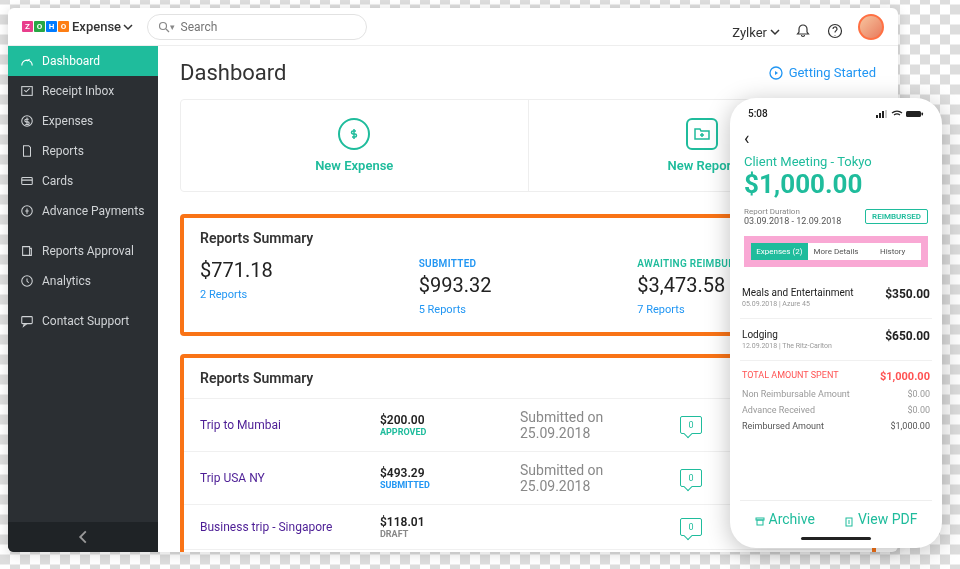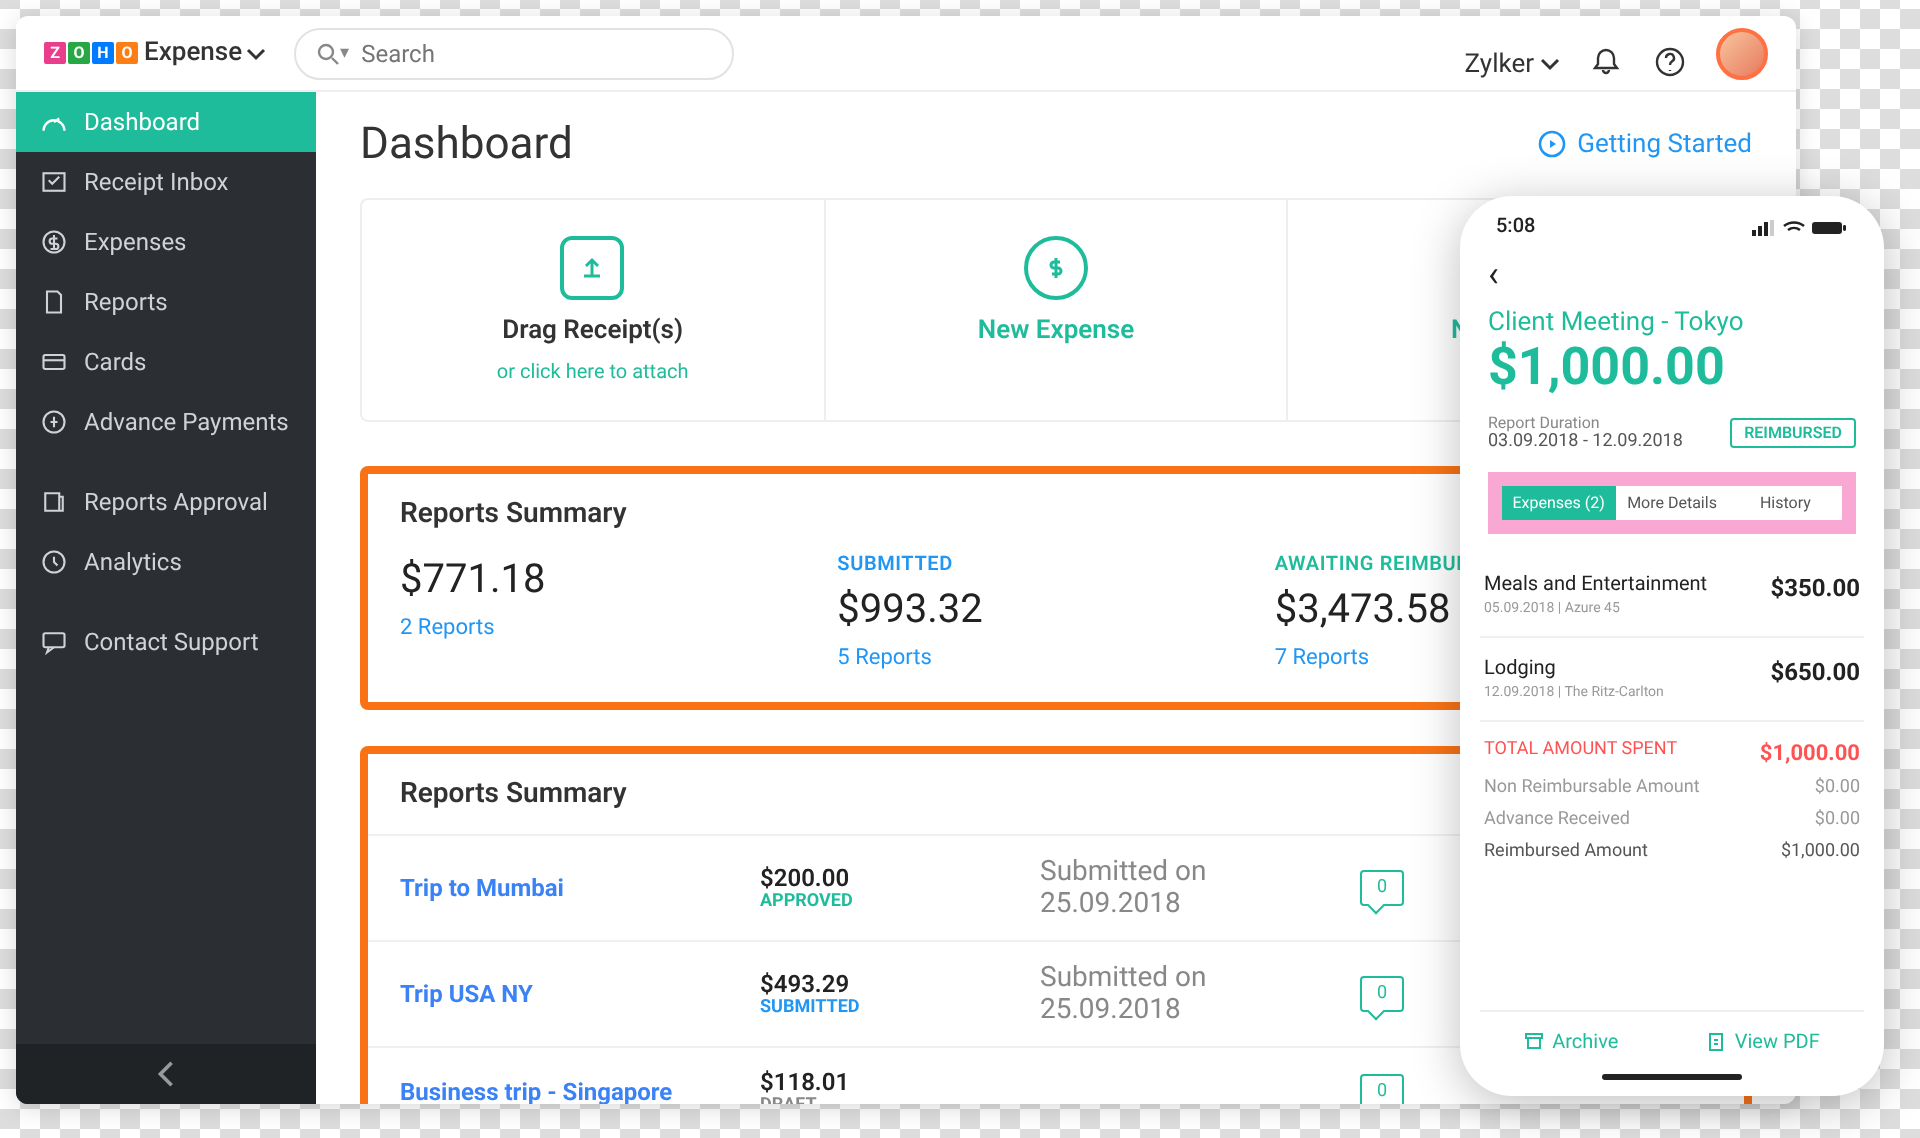--- a/index.html
+++ b/index.html
@@ -18,39 +18,39 @@
 .body{flex:1;display:flex;overflow:hidden}
 .sidebar{width:150px;background:#2b2f33;color:#d0d3d6;display:flex;flex-direction:column;font-size:12px}
 .nav-item{display:flex;align-items:center;gap:8px;padding:8px 12px;cursor:pointer}
 .nav-item.active{background:#1fbc9c;color:#fff}
 .nav-sep{height:10px}
 .sidebar svg{width:14px;height:14px;flex-shrink:0}
 .sidebar-footer{margin-top:auto;height:30px;display:flex;align-items:center;justify-content:center;background:#1f2326;color:#999}
 .main{flex:1;overflow:auto;padding:14px 22px}
 .page-head{display:flex;align-items:center;justify-content:space-between;margin-bottom:14px}
 .page-title{font-size:22px;font-weight:400;color:#333}
-.getting-started{color:#2196f3;font-size:13px;display:flex;align-items:flex-start;gap:6px;cursor:pointer}
+.getting-started{color:#2196f3;font-size:13px;display:flex;align-items:flex-end;gap:6px;cursor:pointer}
 .actions{display:flex;border:1px solid #eee;border-radius:4px;margin-bottom:22px}
 .action{flex:1;padding:18px 10px;display:flex;flex-direction:column;align-items:center;gap:8px;border-right:1px solid #eee;cursor:pointer}
 .action:last-child{border-right:none}
 .action-icon{width:32px;height:32px;border:2px solid #1fbc9c;border-radius:6px;display:flex;align-items:center;justify-content:center;color:#1fbc9c}
 .action-icon.circle{border-radius:50%}
 .action-label{font-size:13px;font-weight:600;color:#1fbc9c}
 .action-sub{font-size:10px;color:#1fbc9c}
 .drag-label{font-size:13px;font-weight:600;color:#333}
 .card{border:4px solid #f97316;border-radius:4px;margin-bottom:18px}
 .card-title{font-size:14px;font-weight:600;padding:12px 16px;color:#333}
 .summary-row{display:flex;padding:0 16px 16px}
 .summary-col{flex:1}
 .sum-label{font-size:10px;font-weight:600;letter-spacing:0.3px;margin-bottom:4px}
 .sum-amount{font-size:20px;color:#222;margin-bottom:6px}
 .sum-link{font-size:11px;color:#2196f3;cursor:pointer}
 .gray{color:#888}.blue{color:#2196f3}.teal{color:#1fbc9c}
 .report-row{display:flex;align-items:center;padding:10px 16px;border-top:1px solid #f0f0f0;font-size:12px}
-.rr-name{flex:0 0 180px;color:#3b82f6;font-weight:700;cursor:pointer}
+.rr-name{flex:0 0 180px;color:#4c1d95;font-weight:400;cursor:pointer}
 .rr-amt{flex:0 0 140px}
 .rr-amt .amt{font-weight:600;color:#222}
 .rr-amt .stat{font-size:9px;font-weight:700}
 .rr-date{flex:0 0 160px;color:#888;font-size:14px}
 .rr-comment{width:22px;height:18px;border:1.5px solid #1fbc9c;border-radius:2px;display:flex;align-items:center;justify-content:center;font-size:9px;color:#1fbc9c;position:relative}
 .rr-comment::after{content:"";position:absolute;bottom:-4px;left:4px;width:5px;height:5px;border-right:1.5px solid #1fbc9c;border-bottom:1.5px solid #1fbc9c;transform:rotate(45deg);background:#fff}
 .show-all{padding:10px 16px;color:#1fbc9c;font-size:12px;cursor:pointer;border-top:1px solid #f0f0f0}
 
 
 .phone{position:absolute;right:18px;top:98px;width:212px;height:450px;background:#fff;border-radius:26px;box-shadow:0 4px 24px rgba(0,0,0,0.25);padding:8px 10px;overflow:hidden;display:flex;flex-direction:column}
@@ -69,21 +69,21 @@
 .tab.active{background:#1fbc9c;color:#fff}
 .exp-row{display:flex;justify-content:space-between;padding:10px 2px;border-bottom:1px solid #f0f0f0}
 .exp-name{font-size:10px;color:#222}
 .exp-meta{font-size:7px;color:#999;margin-top:2px}
 .exp-amt{font-size:12px;font-weight:700;color:#222}
 .totals{margin-top:6px;font-size:9px}
 .tot-row{display:flex;justify-content:space-between;padding:3px 2px;color:#999}
 .tot-row.main .tl{color:#ff5252;font-size:9px;font-weight:400}
 .tot-row.main .tv{color:#ff5252;font-weight:700;font-size:11px}
 .phone-actions{margin-top:auto;display:flex;justify-content:space-around;padding:10px 0 6px;border-top:1px solid #eee}
-.pa{color:#1fbc9c;font-size:10px;display:flex;align-items:flex-start;gap:4px;cursor:pointer}
+.pa{color:#1fbc9c;font-size:14px;display:flex;align-items:flex-end;gap:4px;cursor:pointer}
 .home-ind{width:70px;height:3px;background:#222;border-radius:2px;margin:4px auto 0}
 .chev{font-size:9px}
 </style>
 </head>
 <body>
 
 <div class="app">
   <div class="topbar">
     <div class="logo">
       <span class="logo-z">
@@ -204,29 +204,20 @@
         <div class="getting-started">
           <svg width="14" height="14" viewBox="0 0 14 14">
               <circle cx="7" cy="7" r="6" stroke="#2196f3" fill="none" stroke-width="1.3"></circle>
               <path d="M6 5l3 2-3 2z" fill="#2196f3"></path>
             </svg>
           <span>Getting Started</span>
         </div>
       </div>
 
       <div class="actions">
-        <div class="action">
-          <div class="action-icon">
-              <svg width="16" height="16" viewBox="0 0 16 16">
-                <path d="M8 12V4M5 7l3-3 3 3M4 12h8" stroke="#1fbc9c" fill="none" stroke-width="1.5"></path>
-              </svg>
-            </div>
-          <div class="drag-label">Drag Receipt(s)</div>
-          <div class="action-sub">or click here to attach</div>
-        </div>
         <div class="action">
           <div class="action-icon circle">
               <svg width="14" height="14" viewBox="0 0 14 14">
                 <path d="M7 2v10M9 4H6a1.5 1.5 0 000 3h2a1.5 1.5 0 010 3H5" stroke="#1fbc9c" fill="none" stroke-width="1.5"></path>
               </svg>
             </div>
           <div class="action-label">New Expense</div>
         </div>
         <div class="action">
           <div class="action-icon">

